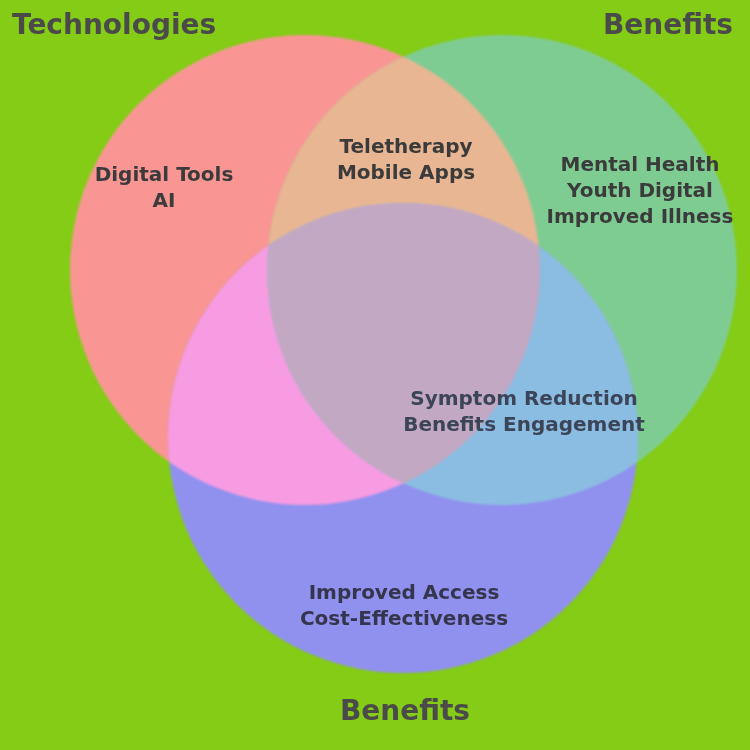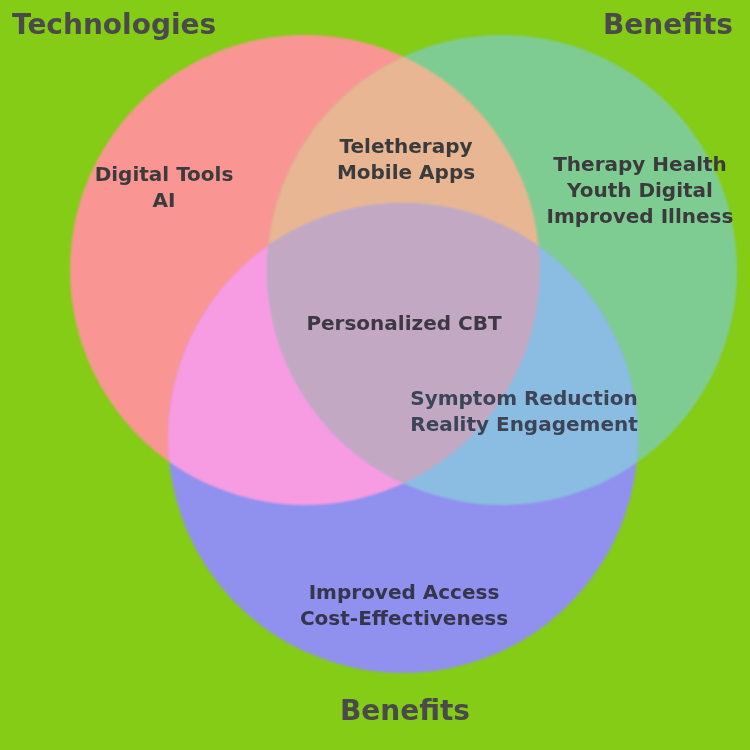--- a/index.html
+++ b/index.html
@@ -88,33 +88,30 @@
     <span>Teletherapy</span>
     <span>Mobile Apps</span>
   </div>
 
   <div class="label lbl-tech-only">
     <span>Digital Tools</span>
     <span>AI</span>
   </div>
 
   <div class="label lbl-dom-only">
-    <span>Therapy Health</span>
+    <span>Mental Health</span>
     <span>Youth Digital</span>
     <span>Improved Illness</span>
   </div>
 
-  <div class="label lbl-center">
-    <span>Personalized CBT</span>
-  </div>
 
 
   <div class="label lbl-dom-ben">
     <span>Symptom Reduction</span>
-    <span>Reality Engagement</span>
+    <span>Benefits Engagement</span>
   </div>
 
   <div class="label lbl-ben-only">
     <span>Improved Access</span>
     <span>Cost-Effectiveness</span>
   </div>
 
 </div>
 
 </body></html>

